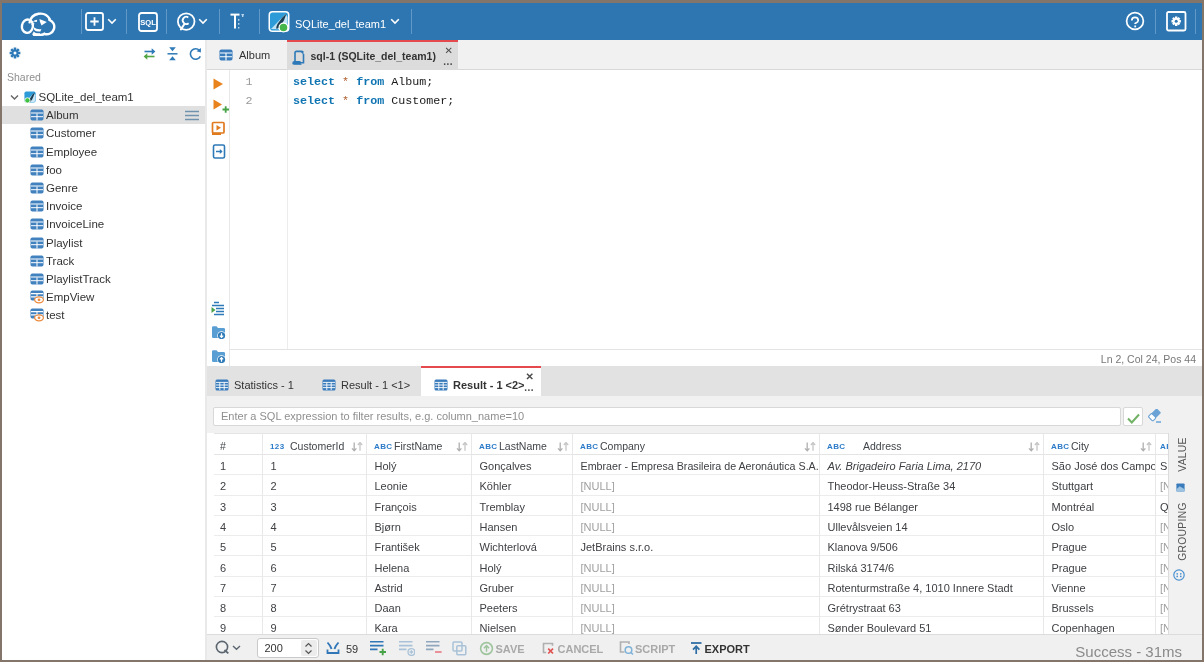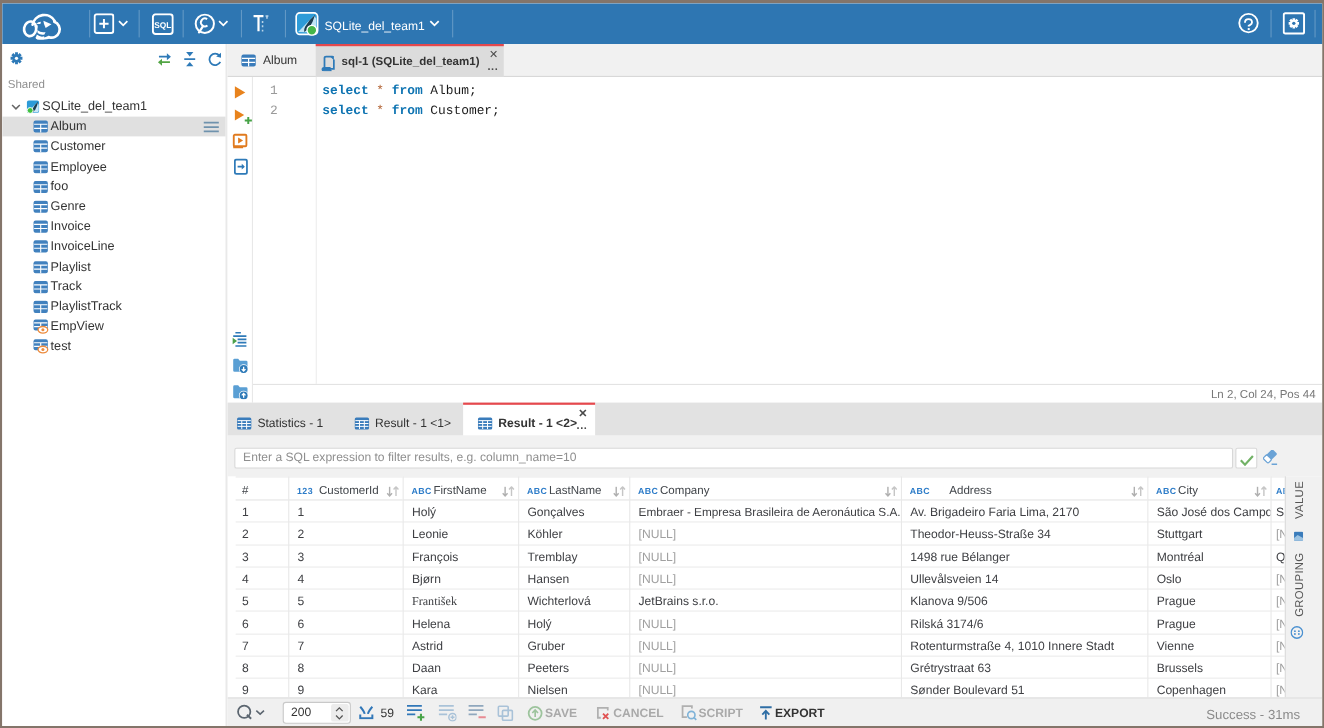--- a/index.html
+++ b/index.html
@@ -67,21 +67,21 @@
 .sortic { top:7.5px; }
 
 .vstrip { position:absolute; left:961px; top:393px; width:34px; height:201px; background:#f1f1f1; border-left:1px solid #dcdcdc; }
 .vlabel { position:absolute; color:#555; font-size:10.3px; letter-spacing:0.3px; transform:rotate(-90deg); transform-origin:center; white-space:nowrap; text-align:center; }
 
 .btoolbar { position:absolute; left:0; top:594px; width:995px; height:26px; background:#f0f0f0; border-top:1px solid #dcdcdc; }
 .btoolbar .txt { position:absolute; top:8px; font-size:11px; font-weight:bold; white-space:nowrap; }
 .btoolbar svg { position:absolute; }
 .gray { color:#a9a9a9; }
 .dark { color:#333; }
-.success { position:absolute; right:20px; top:8px; font-size:12px; color:#8a8a8a; }
+.success { position:absolute; right:20px; top:8px; font-size:15px; color:#8a8a8a; }
 .numbox { position:absolute; left:49.5px; top:3px; width:62px; height:20px; background:#fff; border:1px solid #c9c9c9; border-radius:3px; }
 .numbox .v { position:absolute; left:7px; top:3px; font-size:11px; color:#333; }
 .numbox .sp { position:absolute; right:1px; top:1px; width:16px; height:16px; background:#ececec; border-radius:2px; }
 </style>
 </head>
 <body>
 <div class="app">
 
   <div class="topbar">
     <svg style="left:18px;top:6px;" width="44" height="27" viewBox="0 0 44 27">
@@ -504,21 +504,21 @@
         </div>
 <div class="gc" style="left:152px;top:22.0px;width:105px;">
           <span class="t" style="left:8.5px;">Holý</span>
         </div>
 <div class="gc" style="left:257px;top:22.0px;width:101px;">
           <span class="t" style="left:8.5px;">Gonçalves</span>
         </div>
 <div class="gc" style="left:358px;top:22.0px;width:247px;">
           <span class="t" style="left:8.5px;font-size:10.7px;">Embraer - Empresa Brasileira de Aeronáutica S.A.</span>
         </div>
-<div class="gc" style="left:605px;top:22.0px;width:224px;">
+<div class="gc" style="left:605px;top:22.0px;width:224px;font-style:italic;">
           <span class="t" style="left:8.5px;">Av. Brigadeiro Faria Lima, 2170</span>
         </div>
 <div class="gc" style="left:829px;top:22.0px;width:112px;">
           <span class="t" style="left:8.5px;">São José dos Campos</span>
         </div>
 <div class="gc" style="left:941px;top:22.0px;width:60px;">
           <span class="t" style="left:5px;">SP</span>
         </div>
 <div class="gc" style="left:0px;top:42.3px;width:48px;">
           <span class="t" style="left:6px;">2</span>
@@ -591,21 +591,21 @@
         </div>
 <div class="gc" style="left:941px;top:82.9px;width:60px;">
           <span class="t nul" style="left:5px;">[NULL]</span>
         </div>
 <div class="gc" style="left:0px;top:103.2px;width:48px;">
           <span class="t" style="left:6px;">5</span>
         </div>
 <div class="gc" style="left:48px;top:103.2px;width:104px;">
           <span class="t" style="left:8.5px;">5</span>
         </div>
-<div class="gc" style="left:152px;top:103.2px;width:105px;font-family:Liberation Serif, serif;">
+<div class="gc" style="left:152px;top:103.2px;width:105px;">
           <span class="t" style="left:8.5px;">František</span>
         </div>
 <div class="gc" style="left:257px;top:103.2px;width:101px;">
           <span class="t" style="left:8.5px;">Wichterlová</span>
         </div>
 <div class="gc" style="left:358px;top:103.2px;width:247px;">
           <span class="t" style="left:8.5px;">JetBrains s.r.o.</span>
         </div>
 <div class="gc" style="left:605px;top:103.2px;width:224px;">
           <span class="t" style="left:8.5px;">Klanova 9/506</span>

